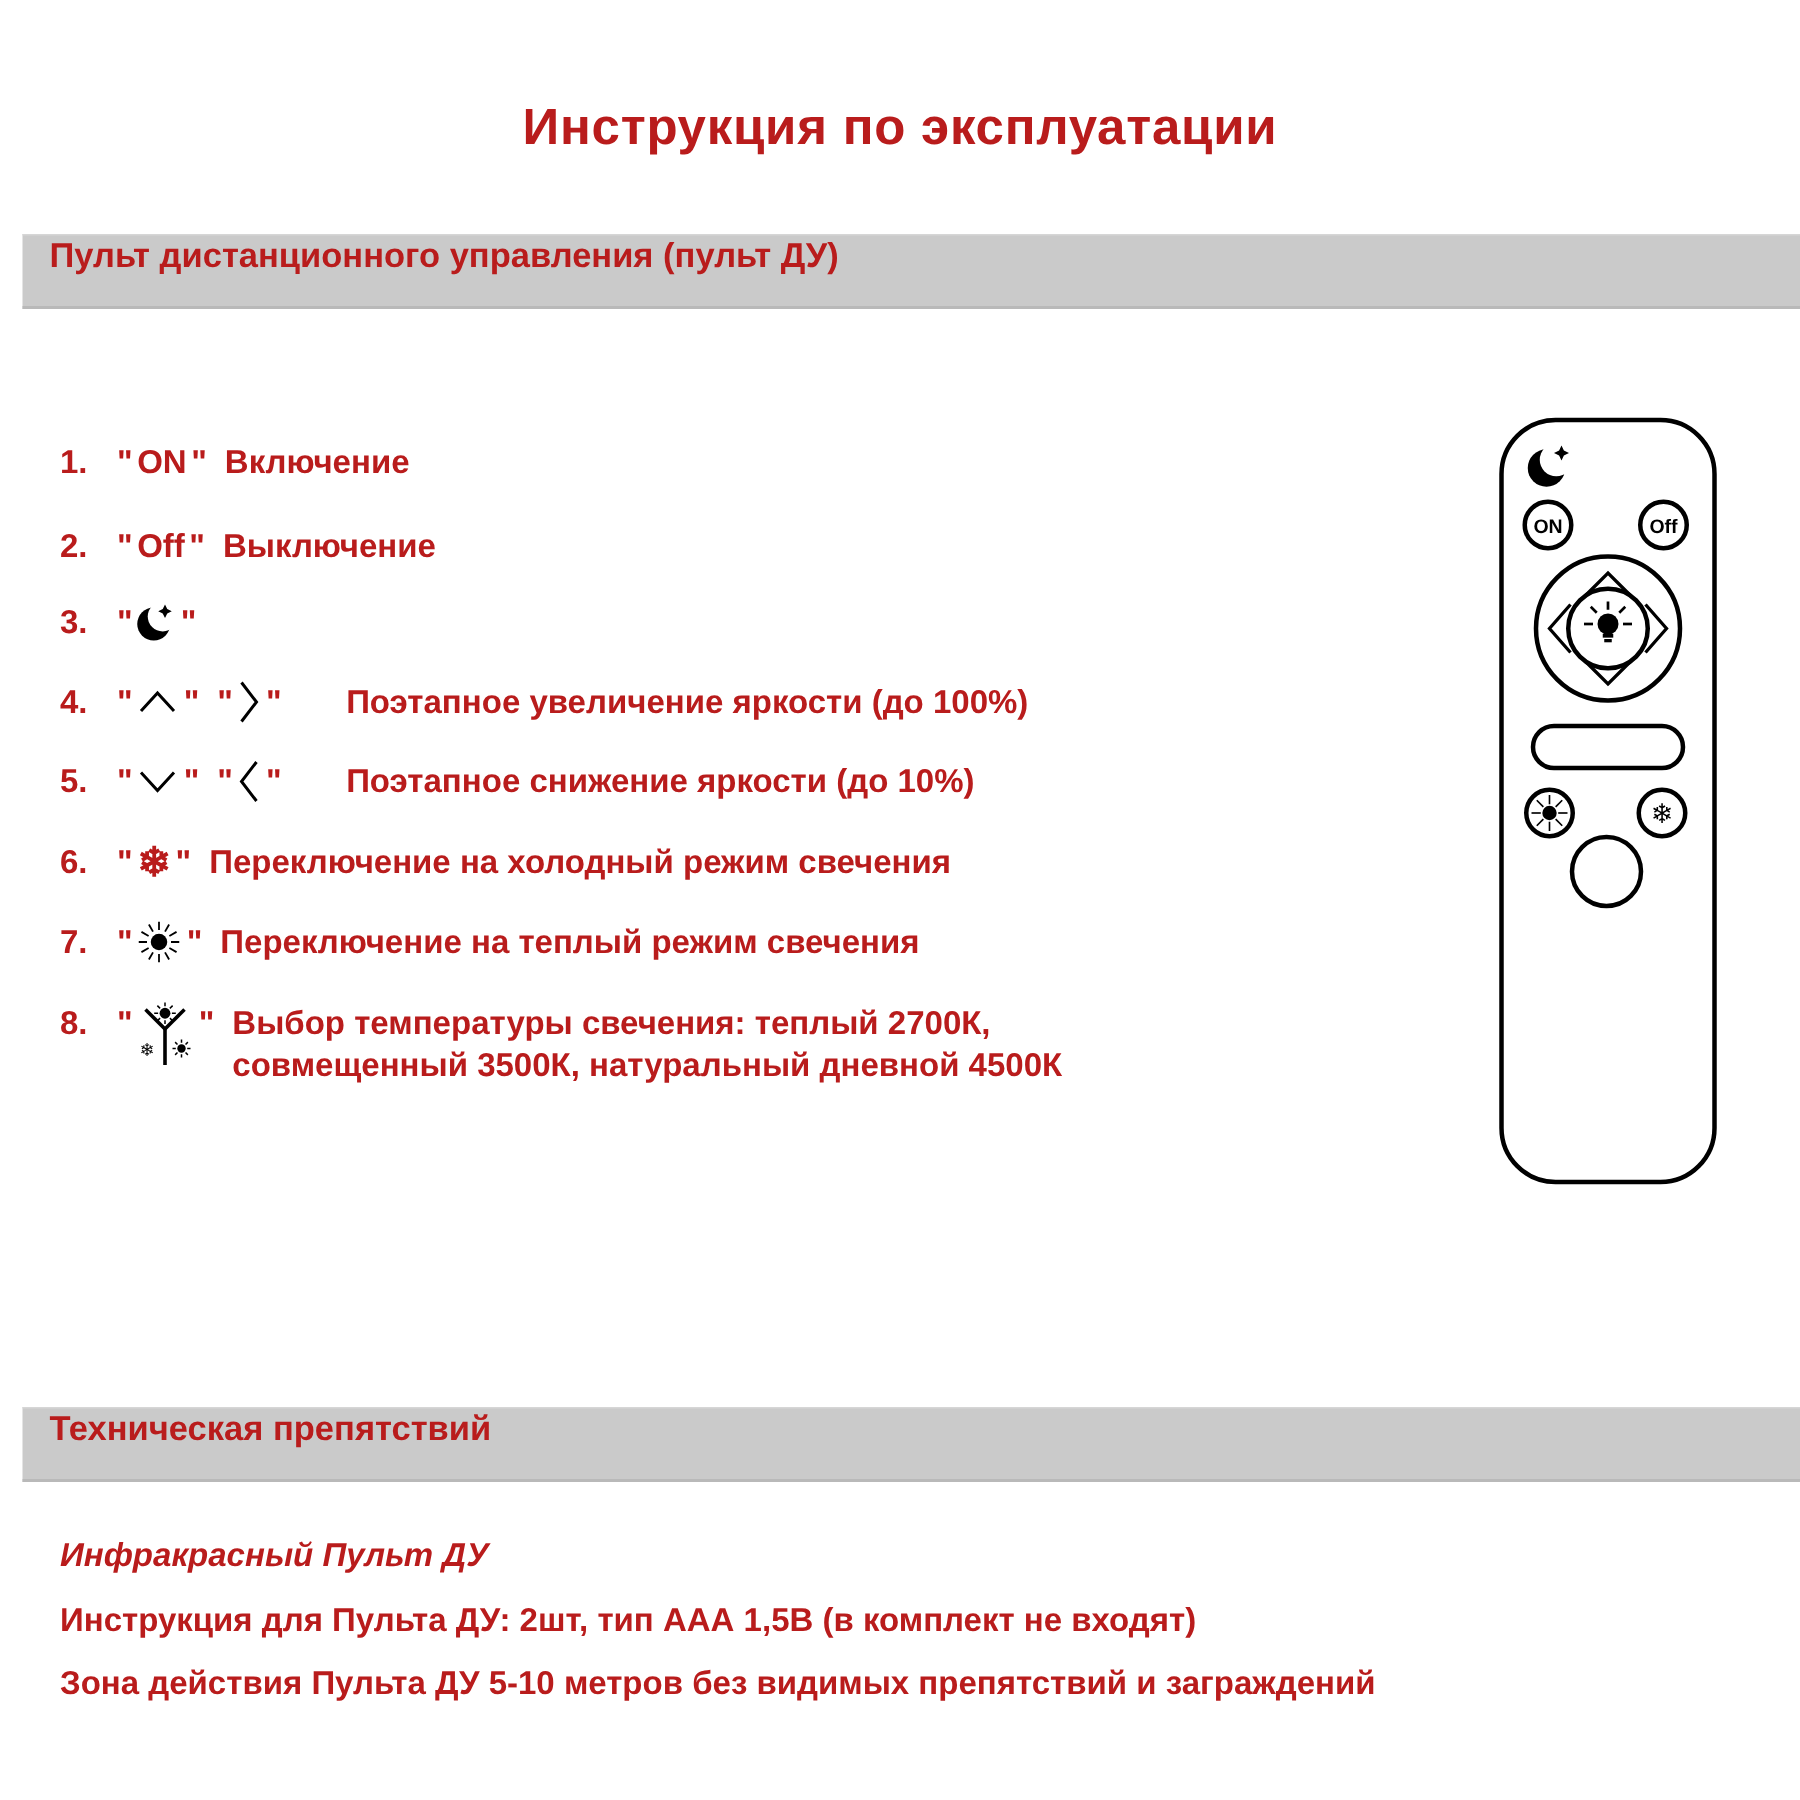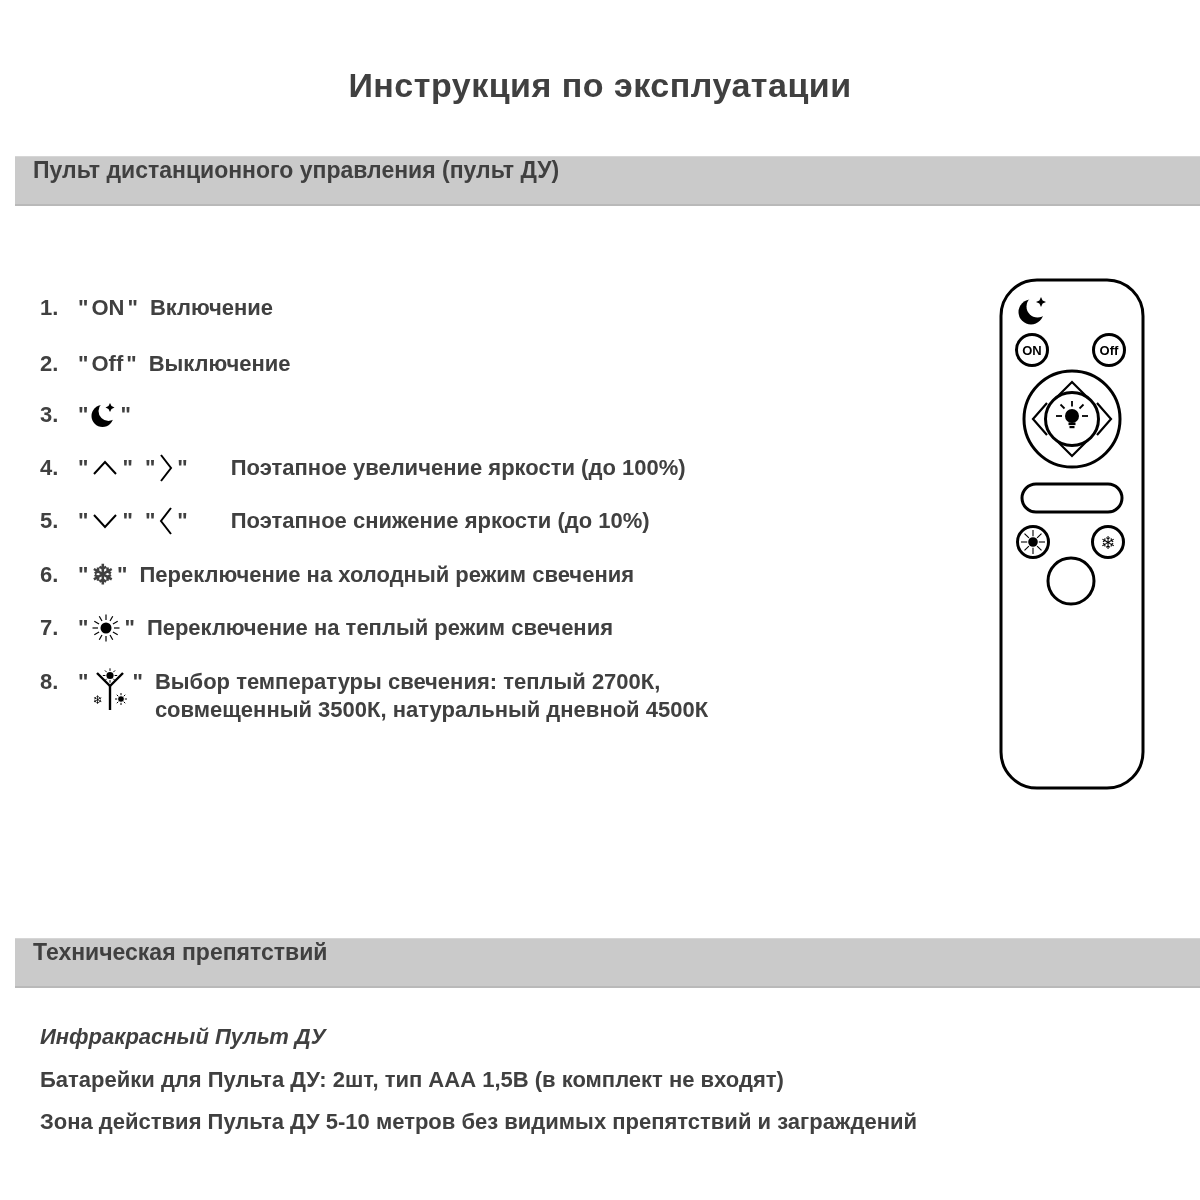--- a/index.html
+++ b/index.html
@@ -1,18 +1,18 @@
 <!DOCTYPE html>
 <html><head>
 <meta charset="utf-8">
 <style>
   html,body{margin:0;padding:0;background:#ffffff;}
   .page{
     position:relative;width:1200px;height:1200px;background:#ffffff;
-    font-family:"Liberation Sans", sans-serif;color:#404040;overflow:hidden;
+    font-family:"Liberation Sans", sans-serif;color:#b91c1c;overflow:hidden;
   }
   .page-title{
     position:absolute;left:0;top:66px;width:100%;text-align:center;
     font-size:34px;font-weight:bold;letter-spacing:0.5px;
   }
   .section-bar{
     position:absolute;left:15px;right:0;height:50px;background:#cacaca;
     border-bottom:2px solid #b9b9b9;border-top:1px solid #d6d6d6;
     display:flex;align-items:flex-start;box-sizing:border-box;
   }
@@ -250,16 +250,16 @@
 
       <circle cx="76" cy="306" r="23" fill="none" stroke="#000" stroke-width="3"></circle>
     </svg>
   </div>
 
   <div class="section-bar" id="bar-tech">
     <span class="bar-label">Техническая препятствий</span>
   </div>
 
   <div class="tech-line" id="tech-0">Инфракрасный Пульт ДУ</div>
-  <div class="tech-line" id="tech-1">Батарейки для Пульта ДУ: 2шт, тип ААА 1,5В (в комплект не входят)</div>
+  <div class="tech-line" id="tech-1">Инструкция для Пульта ДУ: 2шт, тип ААА 1,5В (в комплект не входят)</div>
   <div class="tech-line" id="tech-2">Зона действия Пульта ДУ 5-10 метров без видимых препятствий и заграждений</div>
 
 </div>
 
 </body></html>

